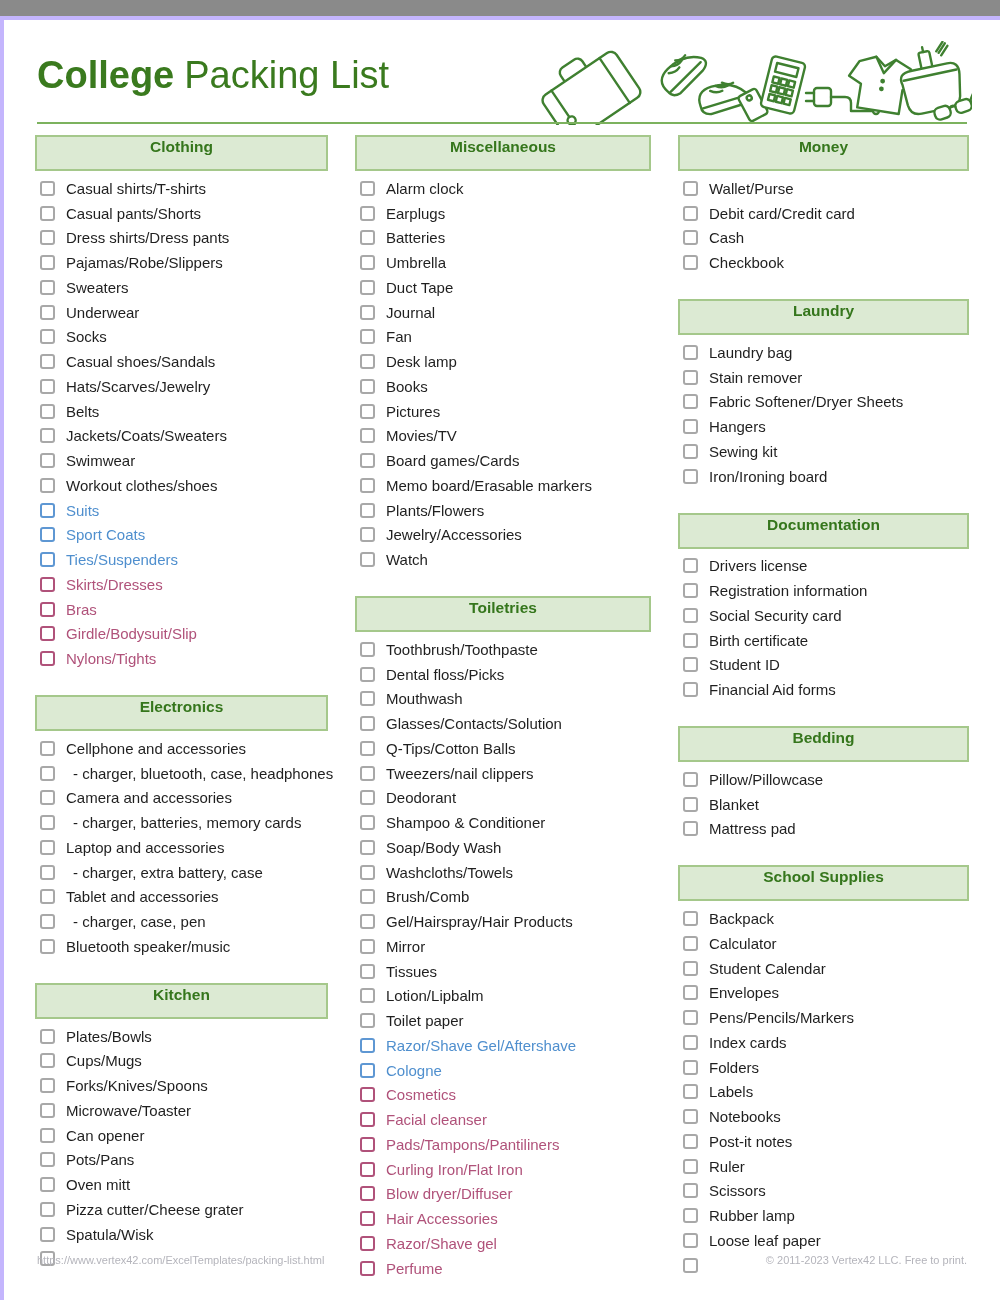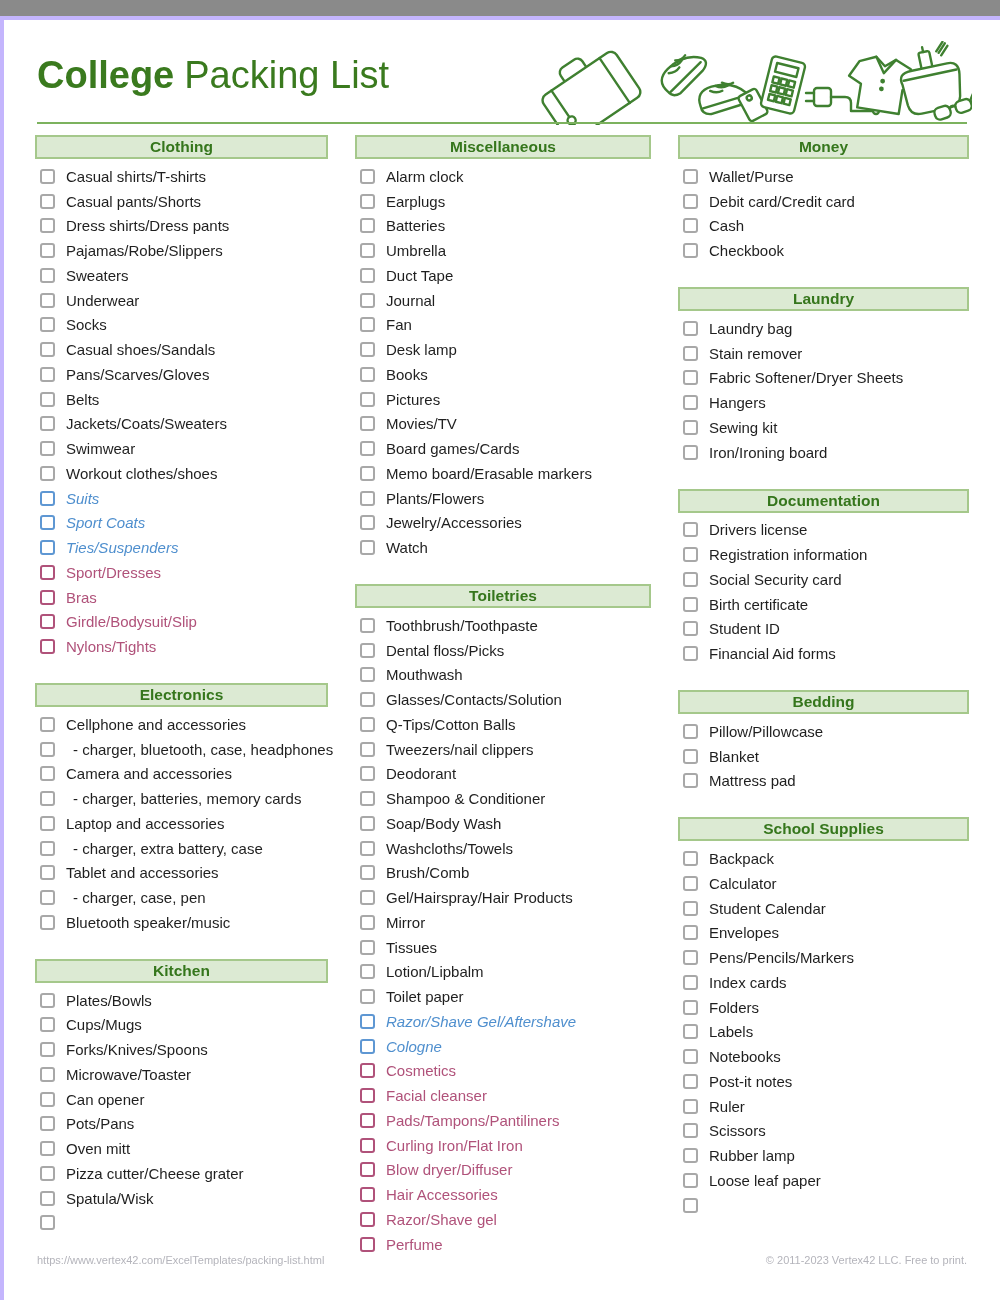--- a/index.html
+++ b/index.html
@@ -60,21 +60,21 @@
   }
   .section + .section{margin-top:24px;}
   .sec-header{
     box-sizing:border-box;
     border:2px solid #a5c88b;
     background:#dcead3;
     color:#35761c;
     font-size:15.5px;
     font-weight:700;
     text-align:center;
-    height:24px;
+    height:36px;
     line-height:20px;
     margin-bottom:5px;
   }
   .item{
     display:flex;
     align-items:center;
     height:24.75px;
   }
   .cb{
     box-sizing:border-box;
@@ -88,21 +88,21 @@
     cursor:pointer;
   }
   .lbl{
     margin-left:11px;
     font-size:15px;
     color:#1f1f1f;
     white-space:nowrap;
   }
   .sub .lbl{padding-left:7px;}
   .c-blue .cb{border-color:#5e97d3;}
-  .c-blue .lbl{color:#4f8fce;font-style:italic;}
+  .c-blue .lbl{color:#4f8fce;}
   .c-pink .cb{border-color:#b0527a;}
   .c-pink .lbl{color:#b0527a;}
   
   .footer{
     position:absolute;
     left:33px;
     right:33px;
     top:1234px;
     display:flex;
     justify-content:space-between;
@@ -226,21 +226,21 @@
           <div class="item c-gray">
             <span class="cb"></span>
             <span class="lbl">Socks</span>
           </div>
           <div class="item c-gray">
             <span class="cb"></span>
             <span class="lbl">Casual shoes/Sandals</span>
           </div>
           <div class="item c-gray">
             <span class="cb"></span>
-            <span class="lbl">Pans/Scarves/Gloves</span>
+            <span class="lbl">Hats/Scarves/Jewelry</span>
           </div>
           <div class="item c-gray">
             <span class="cb"></span>
             <span class="lbl">Belts</span>
           </div>
           <div class="item c-gray">
             <span class="cb"></span>
             <span class="lbl">Jackets/Coats/Sweaters</span>
           </div>
           <div class="item c-gray">
@@ -258,21 +258,21 @@
           <div class="item c-blue">
             <span class="cb"></span>
             <span class="lbl">Sport Coats</span>
           </div>
           <div class="item c-blue">
             <span class="cb"></span>
             <span class="lbl">Ties/Suspenders</span>
           </div>
           <div class="item c-pink">
             <span class="cb"></span>
-            <span class="lbl">Sport/Dresses</span>
+            <span class="lbl">Skirts/Dresses</span>
           </div>
           <div class="item c-pink">
             <span class="cb"></span>
             <span class="lbl">Bras</span>
           </div>
           <div class="item c-pink">
             <span class="cb"></span>
             <span class="lbl">Girdle/Bodysuit/Slip</span>
           </div>
           <div class="item c-pink">

